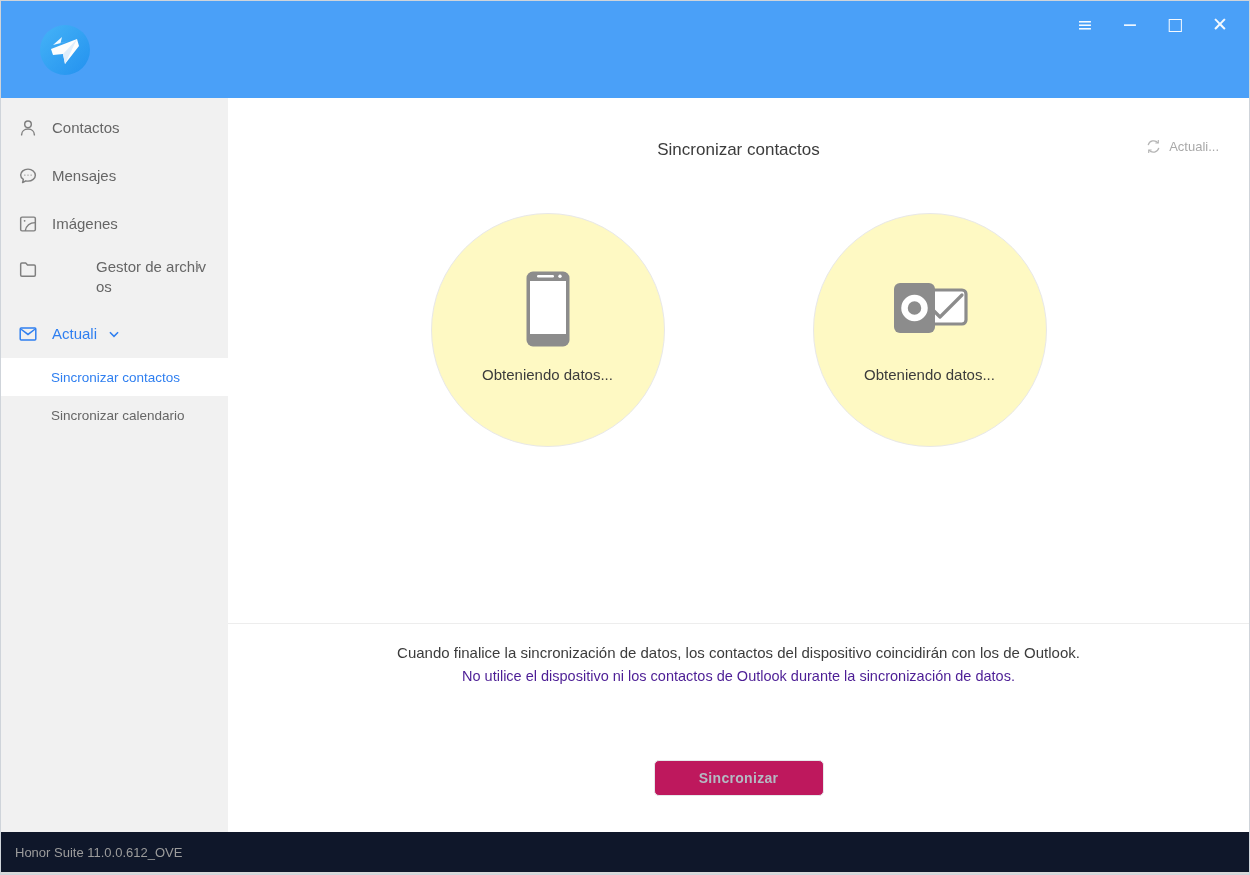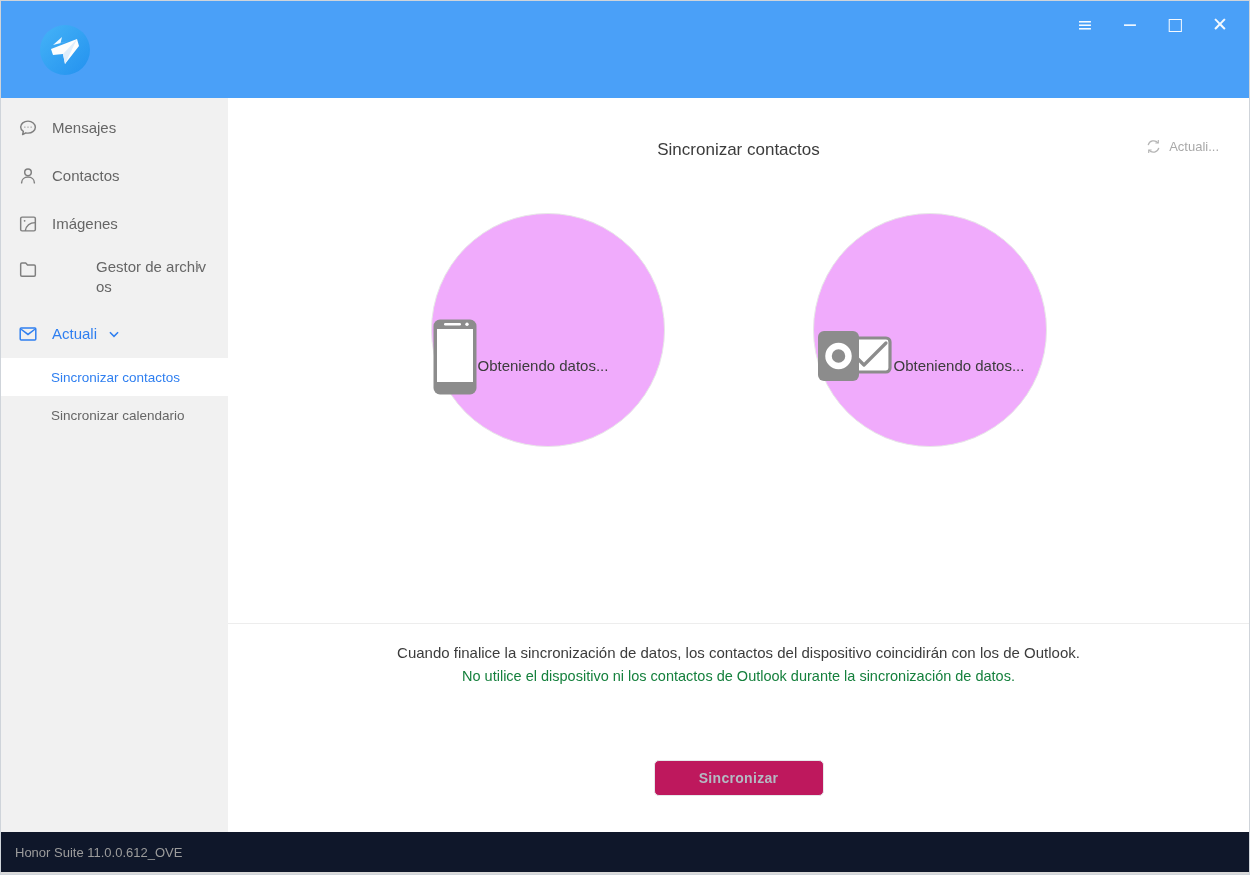--- a/index.html
+++ b/index.html
@@ -32,26 +32,26 @@
   .chev-inline { margin-left:10px; display:inline-flex; align-items:center; }
   .sub-item { height:38px; display:flex; align-items:center; padding-left:50px; font-size:13.5px; color:#666; cursor:pointer; }
   .sub-item.selected { background:#fff; color:#2f7ff0; }
 
   
   .main { flex:1 1 auto; background:#fff; position:relative; padding-top:42px; display:flex; flex-direction:column; align-items:center; }
   .page-title { font-size:17px; font-weight:normal; color:#3c3c3c; line-height:20px; }
   .refresh { position:absolute; right:30px; top:40px; display:flex; align-items:center; gap:7px; cursor:pointer; }
   .refresh-label { font-size:13px; color:#a9a9a9; }
   .circles { display:flex; gap:148px; margin-top:53px; }
-  .circle { width:234px; height:234px; border:1px solid #e8e8e8; border-radius:50%; display:flex; flex-direction:row; align-items:center; padding-top:54px; background:#f0abfc; }
+  .circle { width:234px; height:234px; border:1px solid #e8e8e8; border-radius:50%; display:flex; flex-direction:column; align-items:center; padding-top:54px; background:#fef9c3; }
   .circle .icon-slot { height:82px; display:flex; align-items:center; justify-content:center; }
   .circle .status { margin-top:16px; font-size:15px; color:#3c3c3c; }
   .divider { width:100%; height:1px; background:#ededed; margin-top:176px; flex:0 0 auto; }
   .info1 { margin-top:20px; font-size:15px; color:#3c3c3c; text-align:center; }
-  .info2 { margin-top:7px; font-size:14.5px; color:#15803d; text-align:center; }
+  .info2 { margin-top:7px; font-size:14.5px; color:#4c1d95; text-align:center; }
   .sync-btn { margin-top:76px; width:170px; height:36px; background:#be185d; border:1px solid #e6e8ea; border-radius:5px; font-size:14px; font-weight:bold; color:#b4bac3; font-family:"Liberation Sans", sans-serif; letter-spacing:0.3px; }
 
   
   .statusbar { height:42px; background:#0f172a; border-bottom:2px solid #d9d9d9; display:flex; align-items:center; padding-left:14px; flex:0 0 auto; }
   .version { font-size:13px; color:#9c9c9c; }
 </style>
 </head>
 <body>
 
 <div class="window">
@@ -79,37 +79,37 @@
     </div>
   </header>
 
   <div class="body">
 
     <aside class="sidebar">
 
       <div class="side-item">
         <span class="sicon">
           <svg width="22" height="22" viewBox="0 0 24 24" fill="none" stroke="#7f7f7f" stroke-width="1.6">
+            <circle cx="12" cy="8" r="3.6"></circle>
+              <path d="M5 19.5c0-3.8 3.1-6.3 7-6.3s7 2.5 7 6.3" stroke-linecap="round"></path>
+          </svg>
+        </span>
+        <span class="slabel">Contactos</span>
+      </div>
+
+      <div class="side-item">
+        <span class="sicon">
+          <svg width="22" height="22" viewBox="0 0 24 24" fill="none" stroke="#7f7f7f" stroke-width="1.6">
             <path d="M12 4.5c-4.5 0-8 2.9-8 6.4 0 2 1.1 3.8 2.9 4.9l-.8 3.4 3.5-1.9c.8.2 1.6.3 2.4.3 4.5 0 8-2.8 8-6.4s-3.5-6.7-8-6.7z" stroke-linejoin="round"></path>
             <circle cx="8.6" cy="11" r="0.7" fill="#7f7f7f" stroke="none"></circle>
             <circle cx="12" cy="11" r="0.7" fill="#7f7f7f" stroke="none"></circle>
             <circle cx="15.4" cy="11" r="0.7" fill="#7f7f7f" stroke="none"></circle>
           </svg>
         </span>
         <span class="slabel">Mensajes</span>
-      </div>
-
-      <div class="side-item">
-        <span class="sicon">
-          <svg width="22" height="22" viewBox="0 0 24 24" fill="none" stroke="#7f7f7f" stroke-width="1.6">
-            <circle cx="12" cy="8" r="3.6"></circle>
-              <path d="M5 19.5c0-3.8 3.1-6.3 7-6.3s7 2.5 7 6.3" stroke-linecap="round"></path>
-          </svg>
-        </span>
-        <span class="slabel">Contactos</span>
       </div>
 
       <div class="side-item">
         <span class="sicon">
           <svg width="22" height="22" viewBox="0 0 24 24" fill="none" stroke="#7f7f7f" stroke-width="1.6">
             <rect x="4" y="4.5" width="16" height="15" rx="1.5"></rect>
             <path d="M20 10.5c-6 0-10 3.7-11 9"></path>
             <circle cx="8.3" cy="8.5" r="1" fill="#7f7f7f" stroke="none"></circle>
           </svg>
         </span>

